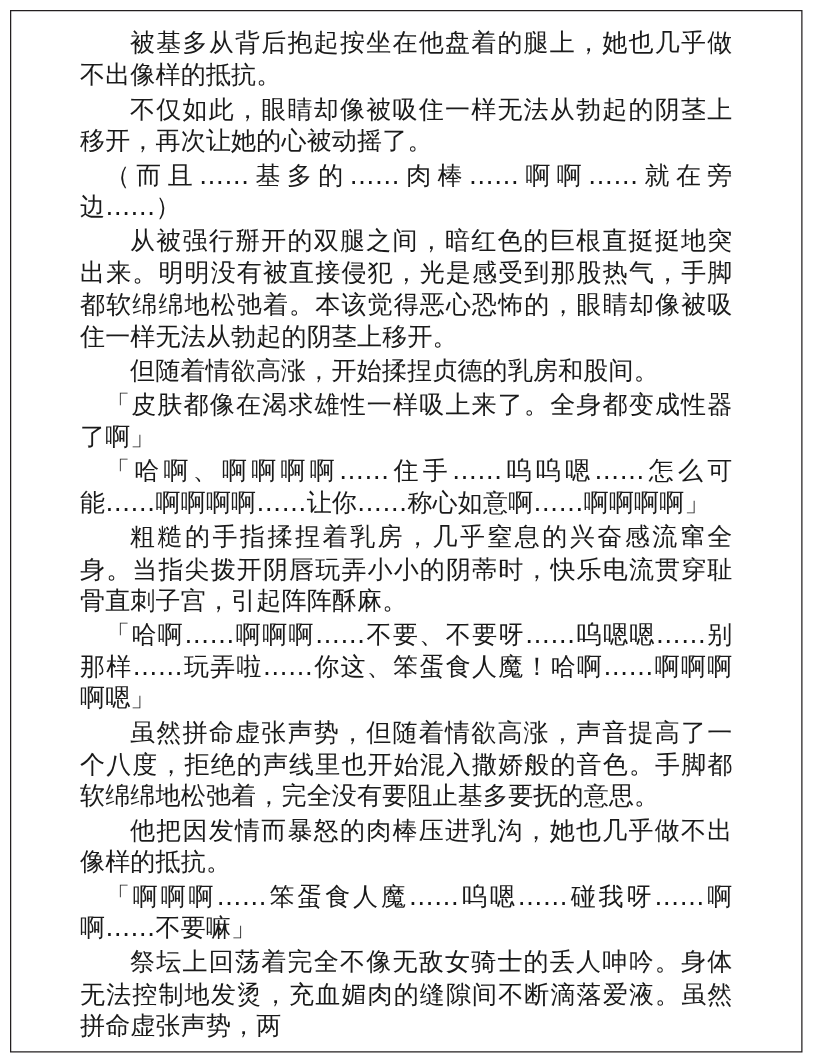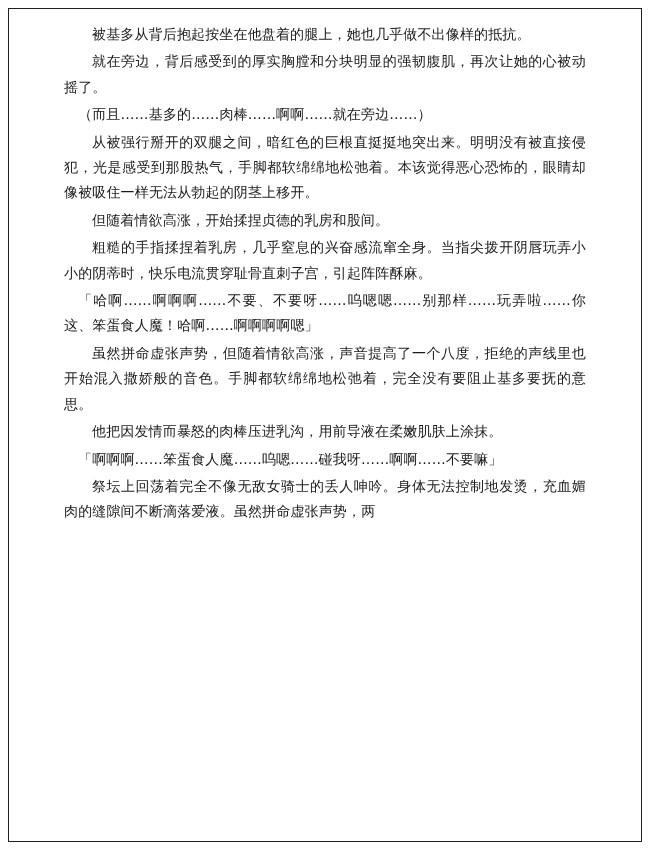--- a/index.html
+++ b/index.html
@@ -33,21 +33,21 @@
   #text-column {
     position: absolute;
     left: 64px;
     top: 22px;
     width: 522px;
     box-sizing: border-box;
   }
   p.para {
     margin: 0 0 2px 0;
     padding: 0;
-    font-size: 14px;
+    font-size: 20px;
     line-height: 25.4px;
     color: #1a1a1a;
     text-align: justify;
     text-justify: inter-character;
     letter-spacing: 0.15px;
     font-family: "DejaVu Sans", "Liberation Sans", sans-serif;
     word-break: break-all;
   }
   p.indent {
     text-indent: 2em;
@@ -58,25 +58,27 @@
 </style>
 </head>
 <body>
 
 <div id="page">
 
   <div id="page-frame"></div>
 
   <div id="text-column">
     <p class="para indent">被基多从背后抱起按坐在他盘着的腿上，她也几乎做不出像样的抵抗。</p>
-    <p class="para indent">就在旁边，背后感受到的厚实胸膛和分块明显的强韧腹肌，再次让她的心被动摇了。</p>
+    <p class="para indent">不仅如此，眼睛却像被吸住一样无法从勃起的阴茎上移开，再次让她的心被动摇了。</p>
     <p class="para quote">（而且……基多的……肉棒……啊啊……就在旁边……）</p>
     <p class="para indent">从被强行掰开的双腿之间，暗红色的巨根直挺挺地突出来。明明没有被直接侵犯，光是感受到那股热气，手脚都软绵绵地松弛着。本该觉得恶心恐怖的，眼睛却像被吸住一样无法从勃起的阴茎上移开。</p>
     <p class="para indent">但随着情欲高涨，开始揉捏贞德的乳房和股间。</p>
+    <p class="para quote">「皮肤都像在渴求雄性一样吸上来了。全身都变成性器了啊」</p>
+    <p class="para quote">「哈啊、啊啊啊啊……住手……呜呜嗯……怎么可能……啊啊啊啊……让你……称心如意啊……啊啊啊啊」</p>
     <p class="para indent">粗糙的手指揉捏着乳房，几乎窒息的兴奋感流窜全身。当指尖拨开阴唇玩弄小小的阴蒂时，快乐电流贯穿耻骨直刺子宫，引起阵阵酥麻。</p>
     <p class="para quote">「哈啊……啊啊啊……不要、不要呀……呜嗯嗯……别那样……玩弄啦……你这、笨蛋食人魔！哈啊……啊啊啊啊嗯」</p>
     <p class="para indent">虽然拼命虚张声势，但随着情欲高涨，声音提高了一个八度，拒绝的声线里也开始混入撒娇般的音色。手脚都软绵绵地松弛着，完全没有要阻止基多要抚的意思。</p>
-    <p class="para indent">他把因发情而暴怒的肉棒压进乳沟，用前导液在柔嫩肌肤上涂抹。</p>
+    <p class="para indent">他把因发情而暴怒的肉棒压进乳沟，她也几乎做不出像样的抵抗。</p>
     <p class="para quote">「啊啊啊……笨蛋食人魔……呜嗯……碰我呀……啊啊……不要嘛」</p>
     <p class="para indent">祭坛上回荡着完全不像无敌女骑士的丢人呻吟。身体无法控制地发烫，充血媚肉的缝隙间不断滴落爱液。虽然拼命虚张声势，两</p>
   </div>
 
 </div>
 
 </body></html>

